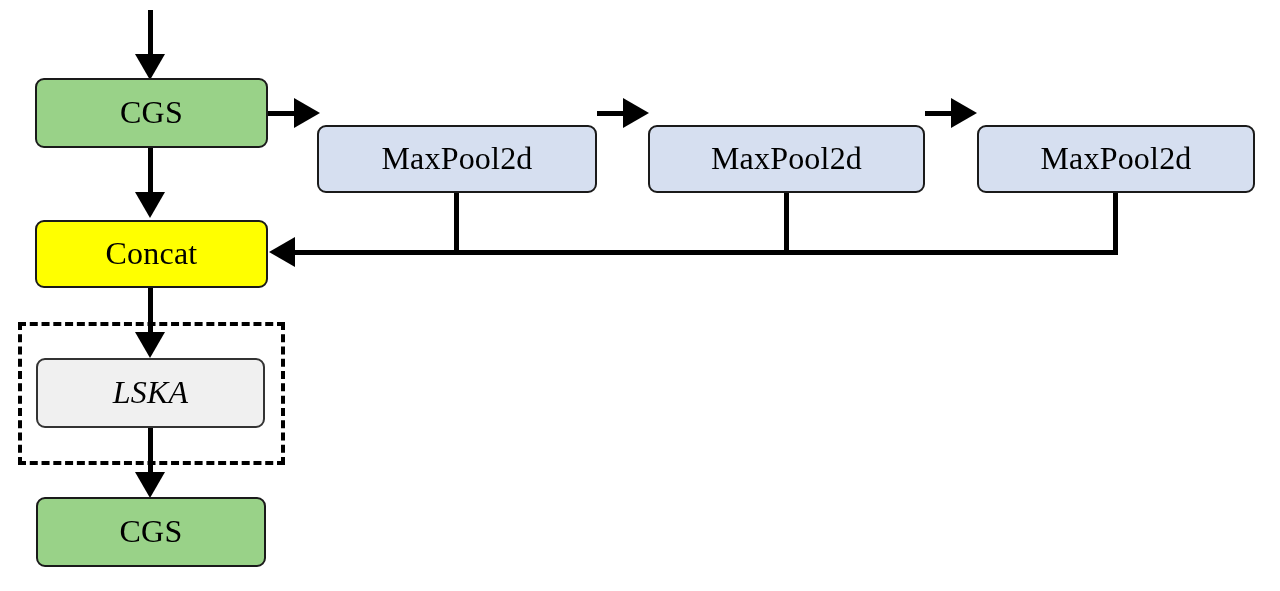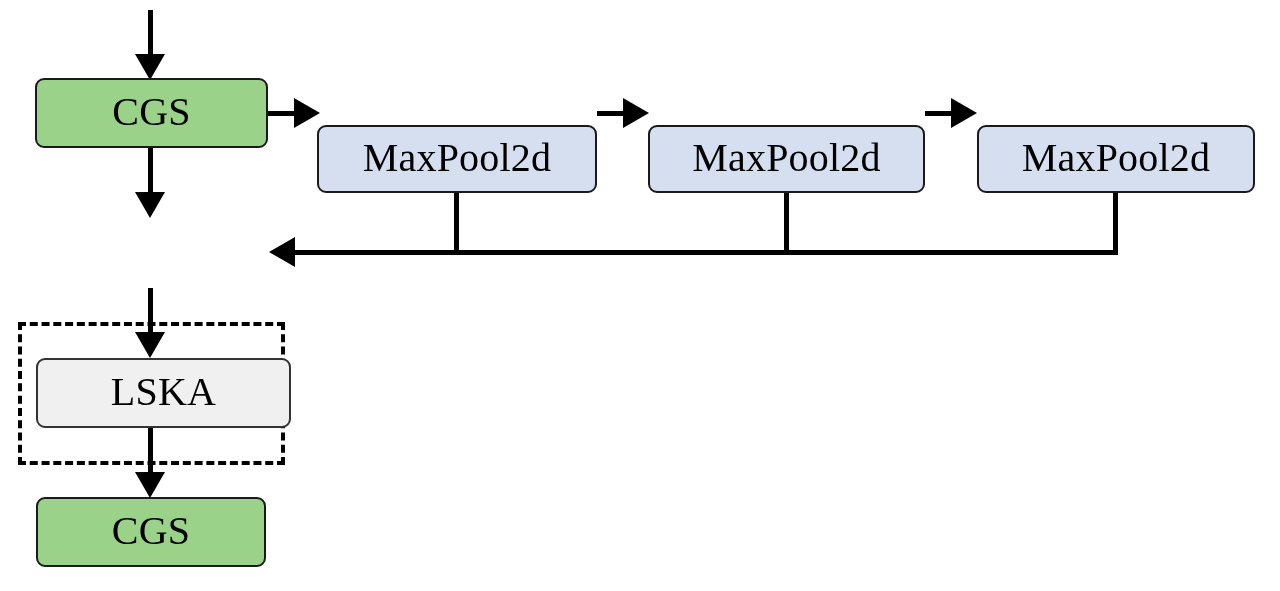--- a/index.html
+++ b/index.html
@@ -23,21 +23,21 @@
     border: 2px solid #1a1a1a;
     border-radius: 9px;
     display: flex;
     align-items: center;
     justify-content: center;
     color: #000000;
     line-height: 1;
     z-index: 3;
   }
   .node .label {
-    font-size: 40px;
+    font-size: 32px;
     letter-spacing: 0.2px;
     white-space: nowrap;
     transform: translateY(-1px);
   }
   .node-green  { background: #99d288; }
   .node-blue   { background: #d6dff0; margin-top: 45px; }
   .node-yellow { background: #ffff00; }
   .node-gray   { background: #f0f0f0; border-color: #333333; }
 
   .group-box {
@@ -123,22 +123,25 @@
   </div>
 
   <div class="node node-blue" style="left:648px; top:80px; width:277px; height:68px;">
     <span class="label">MaxPool2d</span>
   </div>
 
   <div class="node node-blue" style="left:977px; top:80px; width:278px; height:68px;">
     <span class="label">MaxPool2d</span>
   </div>
 
+  <div class="node node-yellow" style="left:35px; top:220px; width:233px; height:68px;">
+    <span class="label">Concat</span>
+  </div>
 
-  <div class="node node-gray" style="left:36px; top:358px; width:255px; height:70px;">
+  <div class="node node-gray" style="left:36px; top:358px; width:229px; height:70px;font-style:italic;">
     <span class="label">LSKA</span>
   </div>
 
   <div class="node node-green" style="left:36px; top:497px; width:230px; height:70px;">
     <span class="label">CGS</span>
   </div>
 
 </div>
 
 </body></html>

